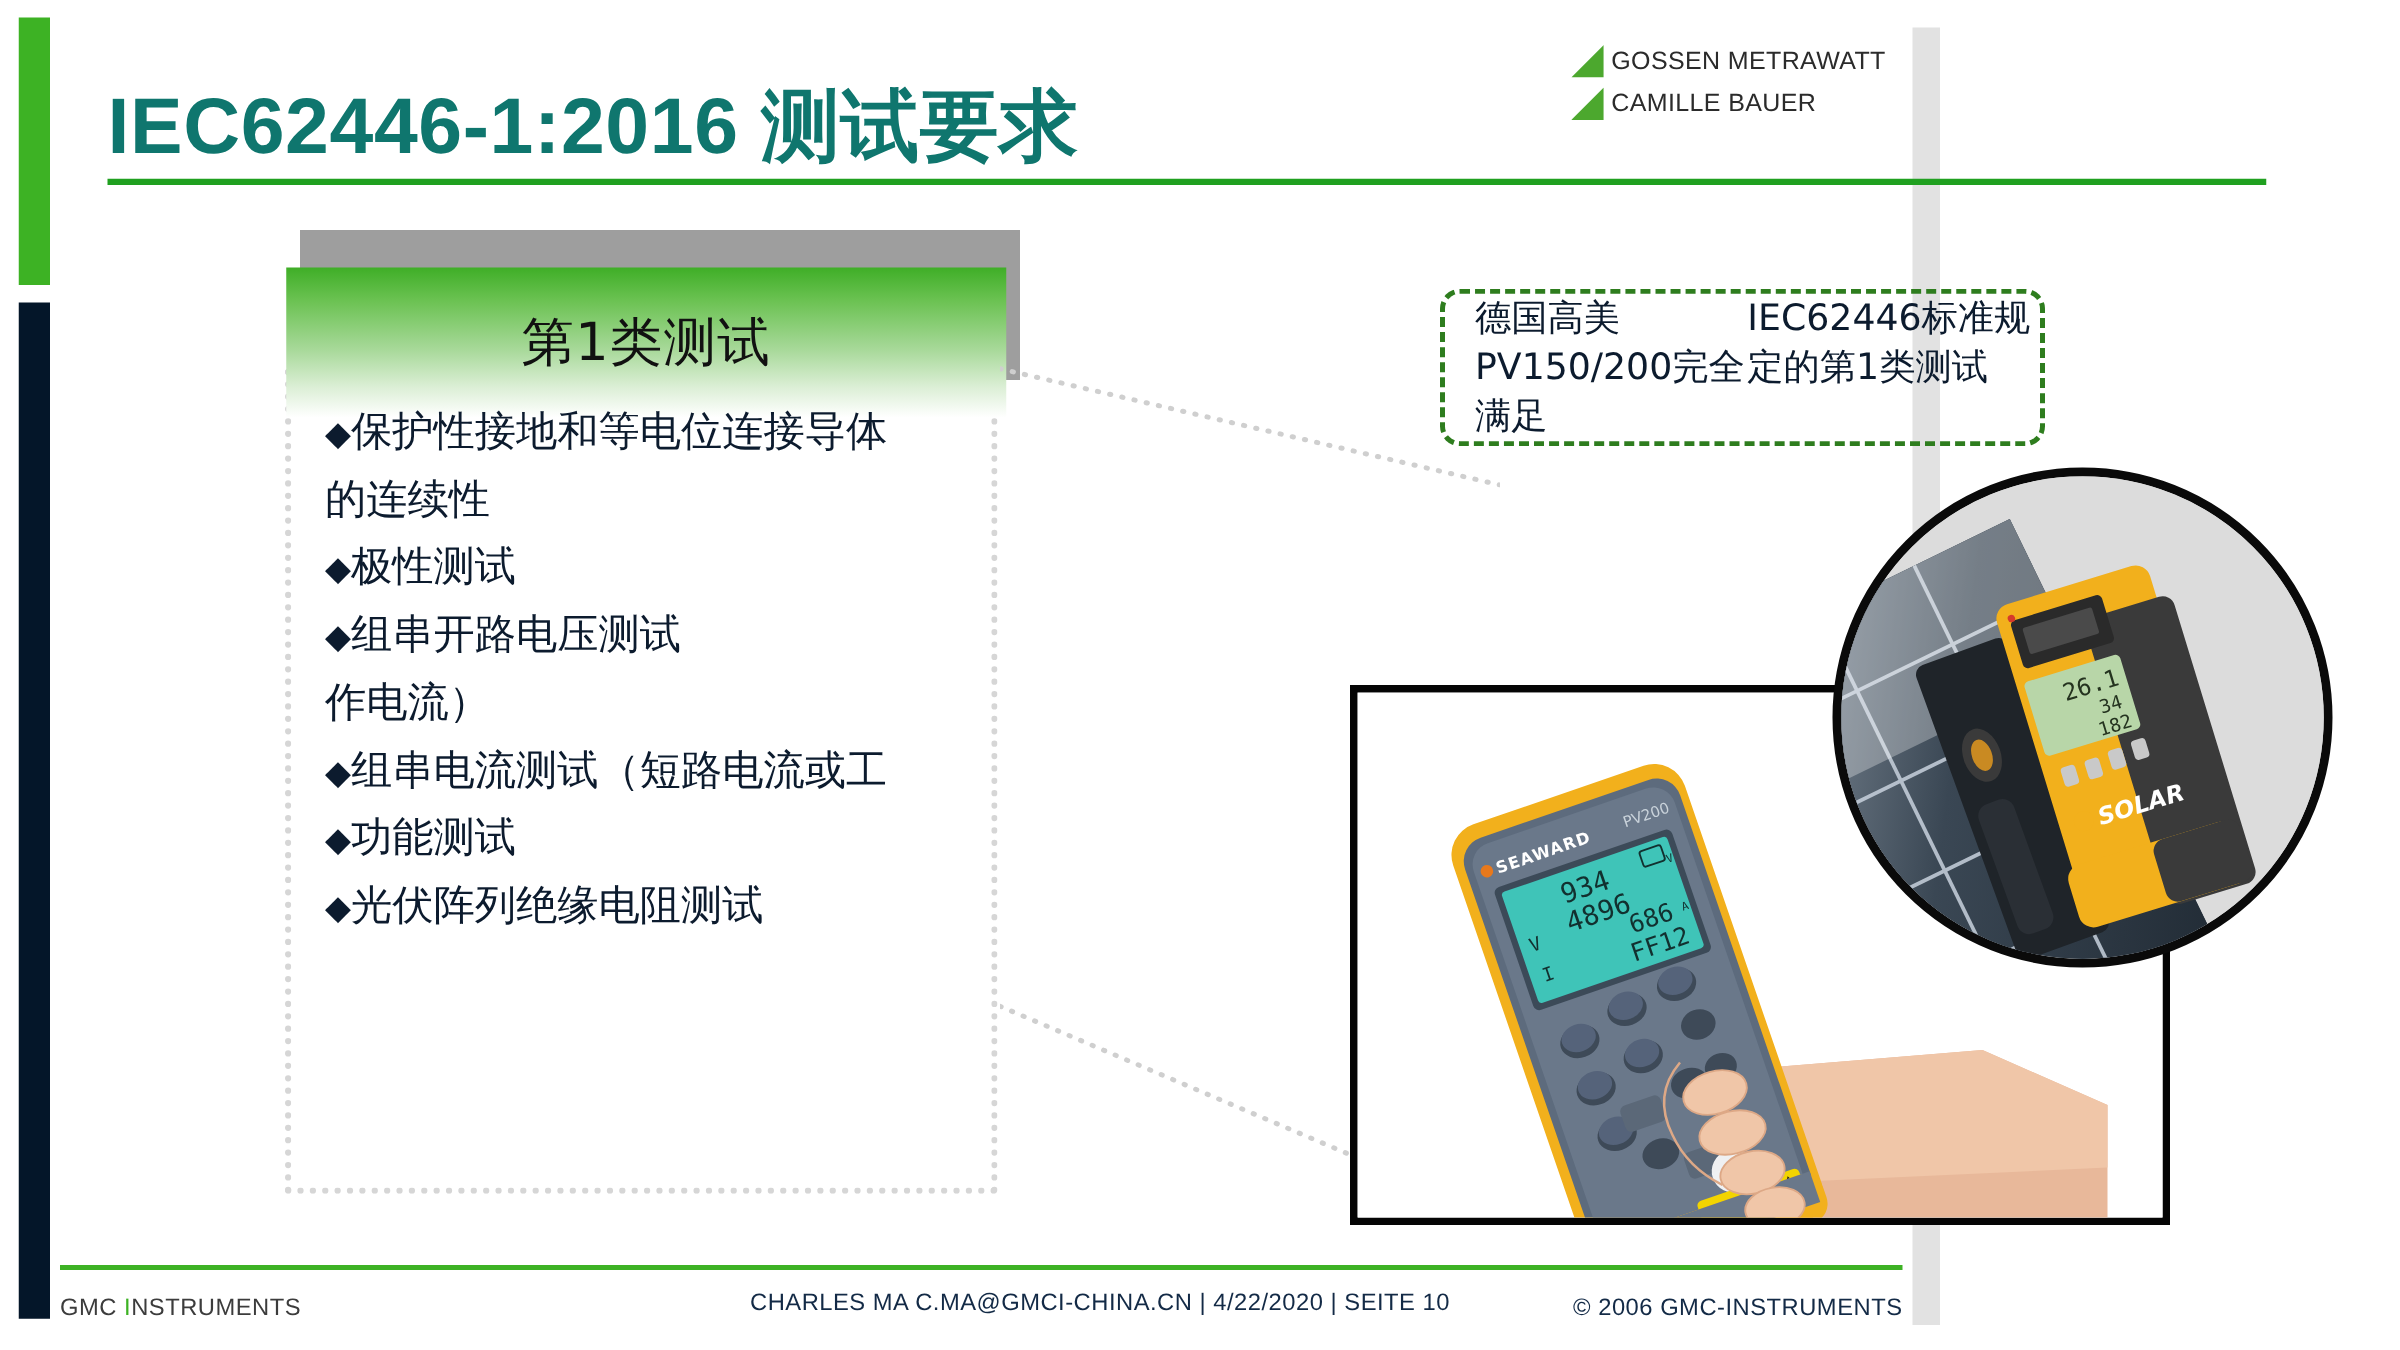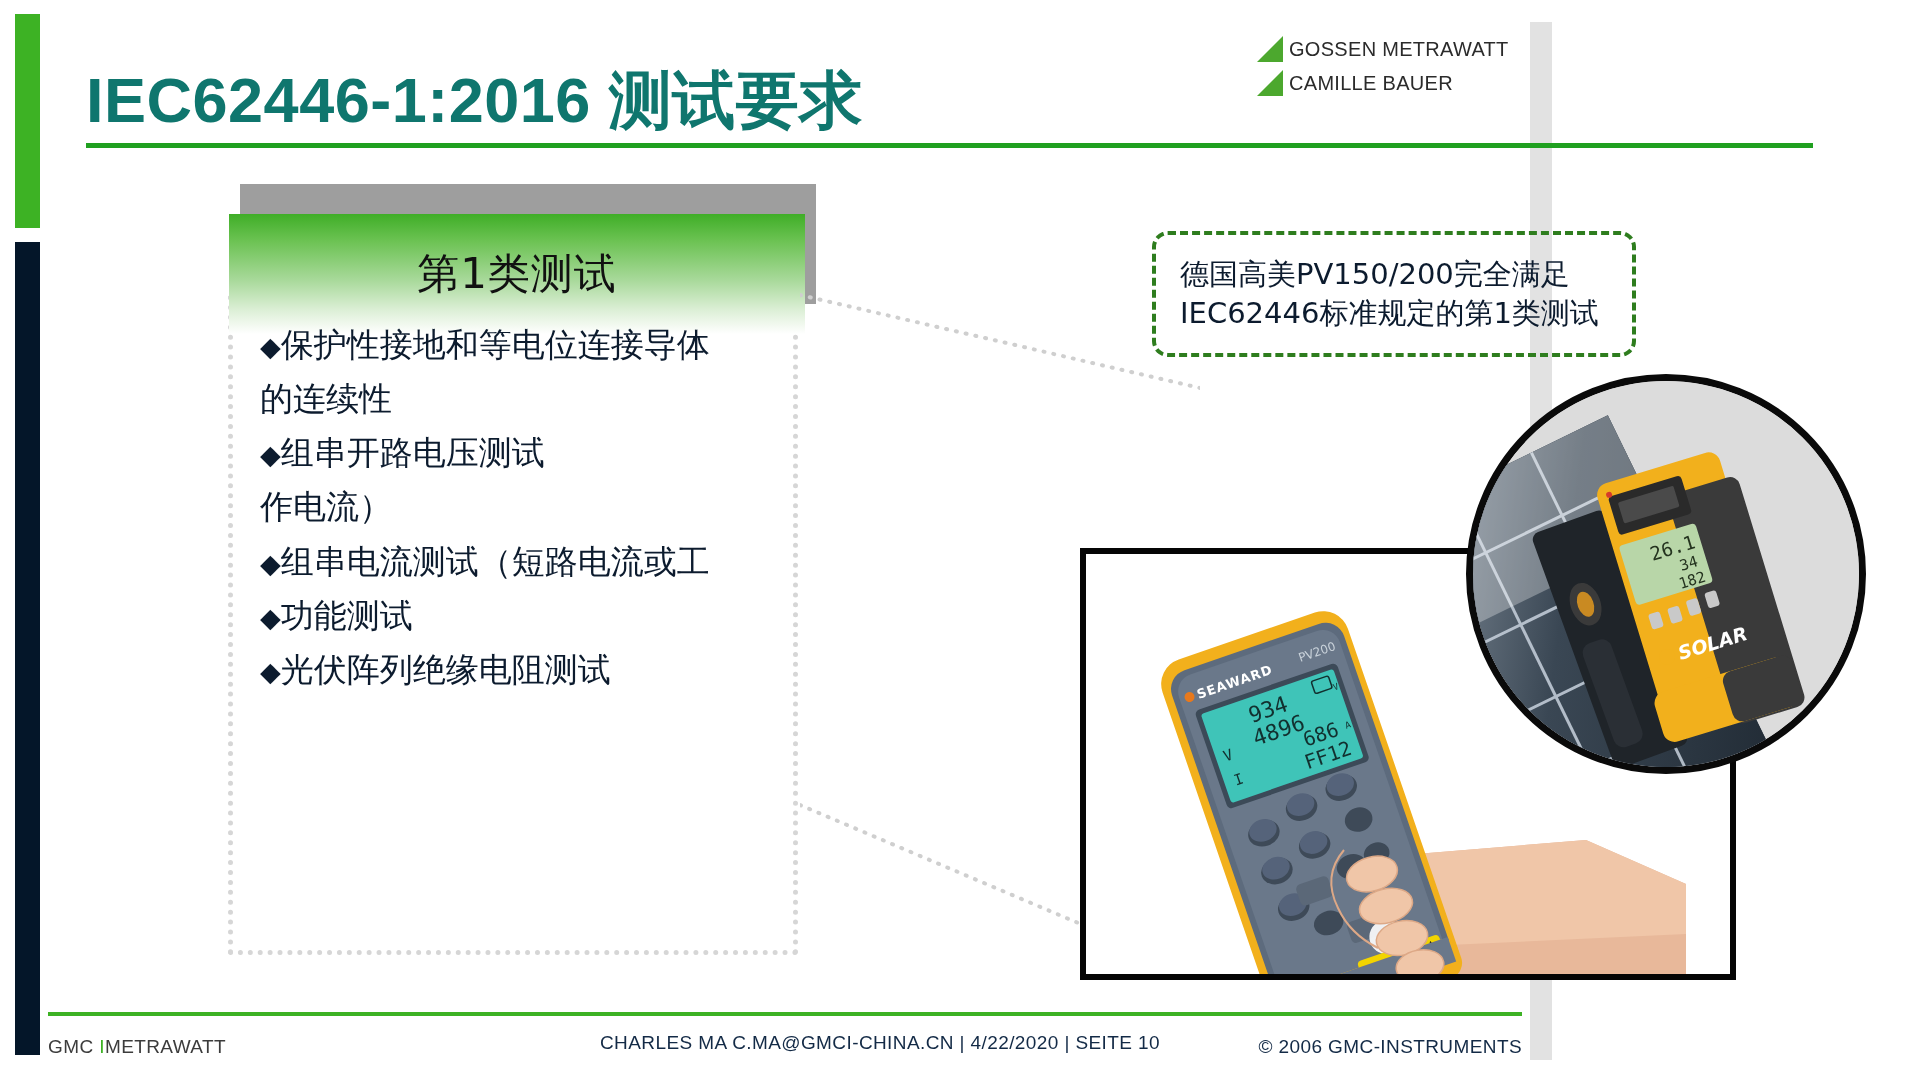--- a/index.html
+++ b/index.html
@@ -81,21 +81,21 @@
     font-family: "DejaVu Sans", "Liberation Sans", sans-serif;
     margin-bottom: 4px;
   }
   .bullet-mark { font-size: 27px; }
 
   
   .callout {
     position: absolute; left: 1152px; top: 231px;
     width: 484px; height: 126px;
     border: 4px dashed #2e7d1e; border-radius: 16px;
-    display: flex; flex-direction: column; justify-content: center;
+    display: flex; flex-direction: row; justify-content: center;
     padding-left: 24px;
   }
   .callout-line {
     font-size: 29px; color: #0c1b2e; line-height: 1.34;
     font-family: "DejaVu Sans", "Liberation Sans", sans-serif;
   }
 
   
   .connector { position: absolute; }
 
@@ -169,20 +169,23 @@
   <div class="card">
     <span class="card-title">第1类测试</span>
   </div>
 
   <div class="bullets">
     <div class="bullet-line">
       <span class="bullet-mark">◆</span><span>保护性接地和等电位连接导体</span>
     </div>
     <div class="bullet-line">
       <span class="bullet-mark"></span><span>的连续性</span>
+    </div>
+    <div class="bullet-line">
+      <span class="bullet-mark">◆</span><span>极性测试</span>
     </div>
     <div class="bullet-line">
       <span class="bullet-mark">◆</span><span>组串开路电压测试</span>
     </div>
     <div class="bullet-line">
       <span class="bullet-mark"></span><span>作电流）</span>
     </div>
     <div class="bullet-line">
       <span class="bullet-mark">◆</span><span>组串电流测试（短路电流或工</span>
     </div>
@@ -335,18 +338,18 @@
 
         <rect x="160" y="290" width="140" height="52" rx="12" fill="#f2b01c"></rect>
         <rect x="232" y="290" width="72" height="52" rx="10" fill="#3a3a3a"></rect>
       </g>
     </svg>
   </div>
 
   <div class="footer-rule-left"></div>
   <div class="footer-rule-right"></div>
   <div class="footer-left">
-    <span>GMC </span><span class="hl">I</span><span>METRAWATT</span>
+    <span>GMC </span><span class="hl">I</span><span>NSTRUMENTS</span>
   </div>
   <div class="footer-center">CHARLES MA    C.MA@GMCI-CHINA.CN | 4/22/2020 | SEITE 10</div>
   <div class="footer-right">© 2006 GMC-INSTRUMENTS</div>
 
 </div>
 
 </body></html>

